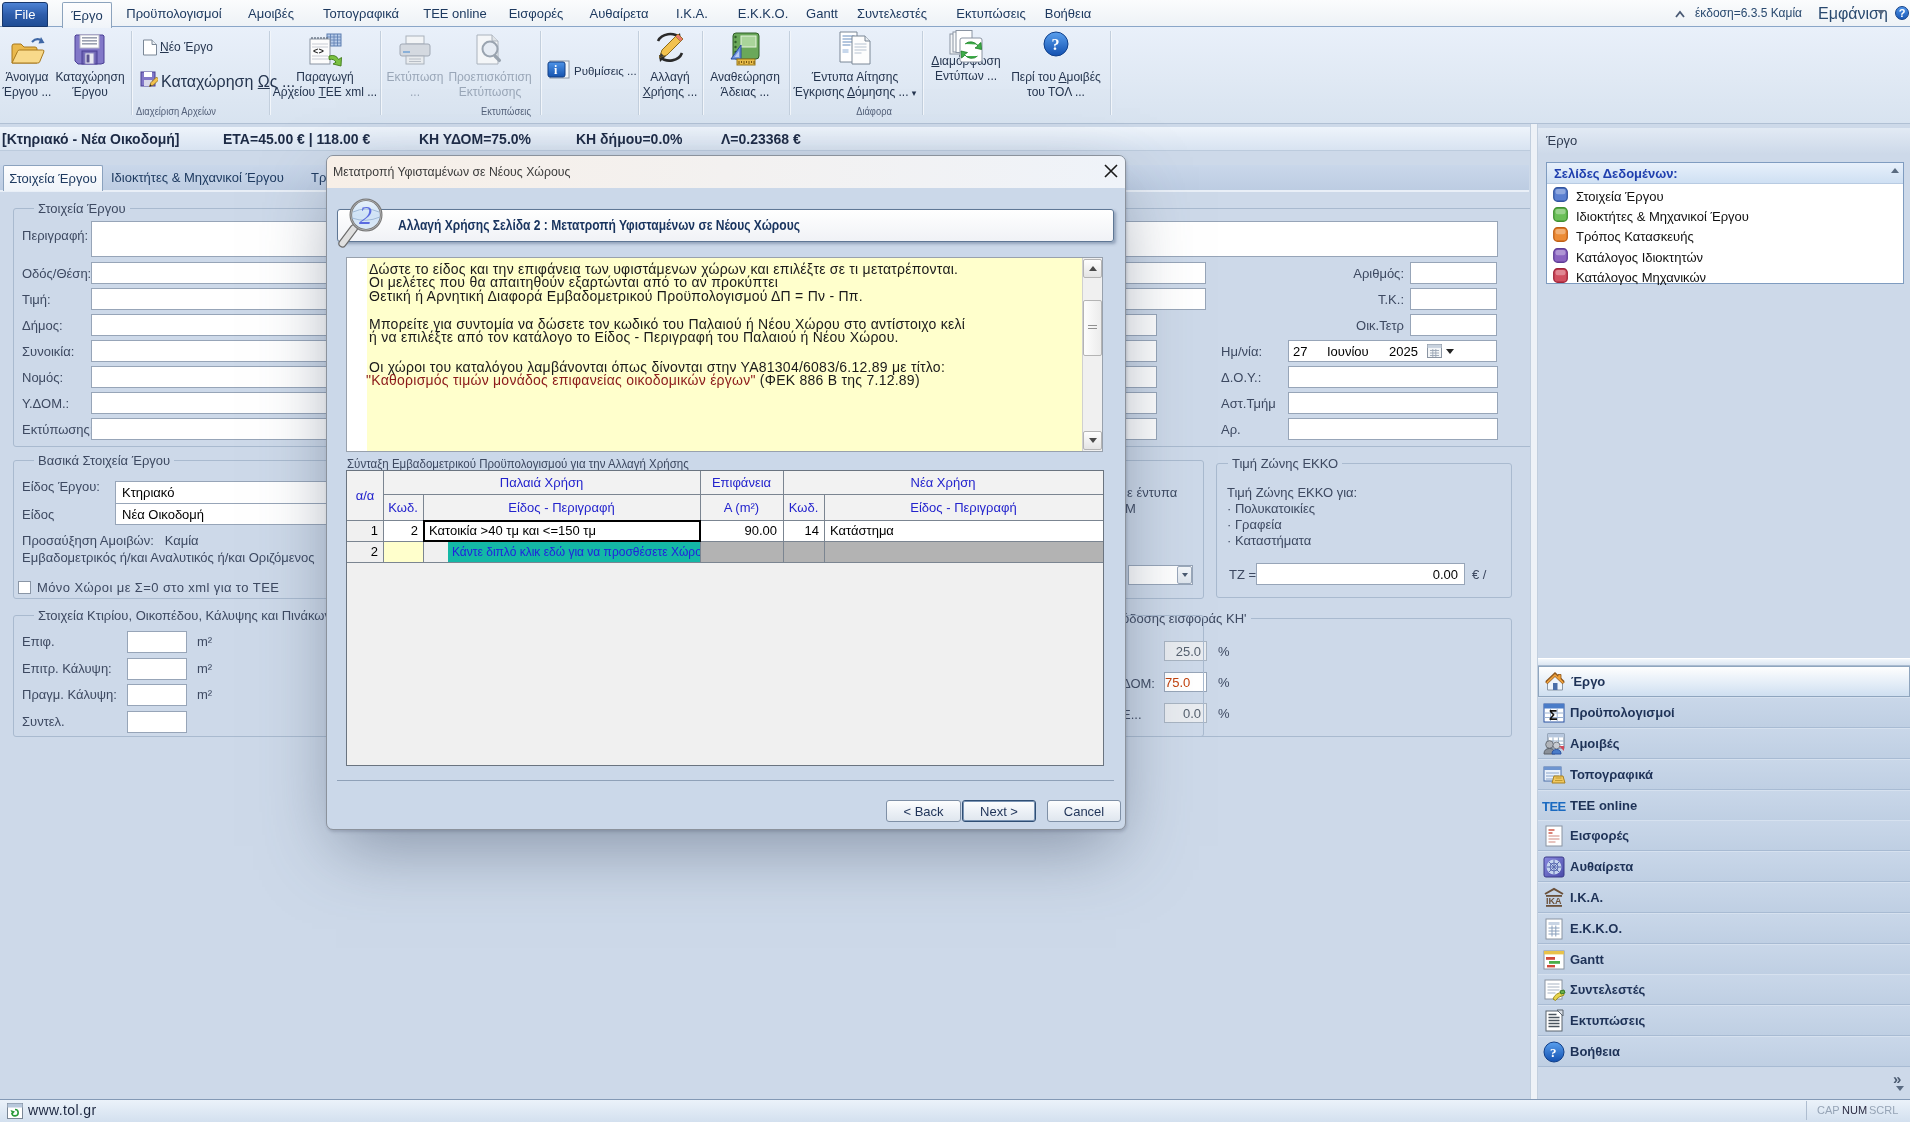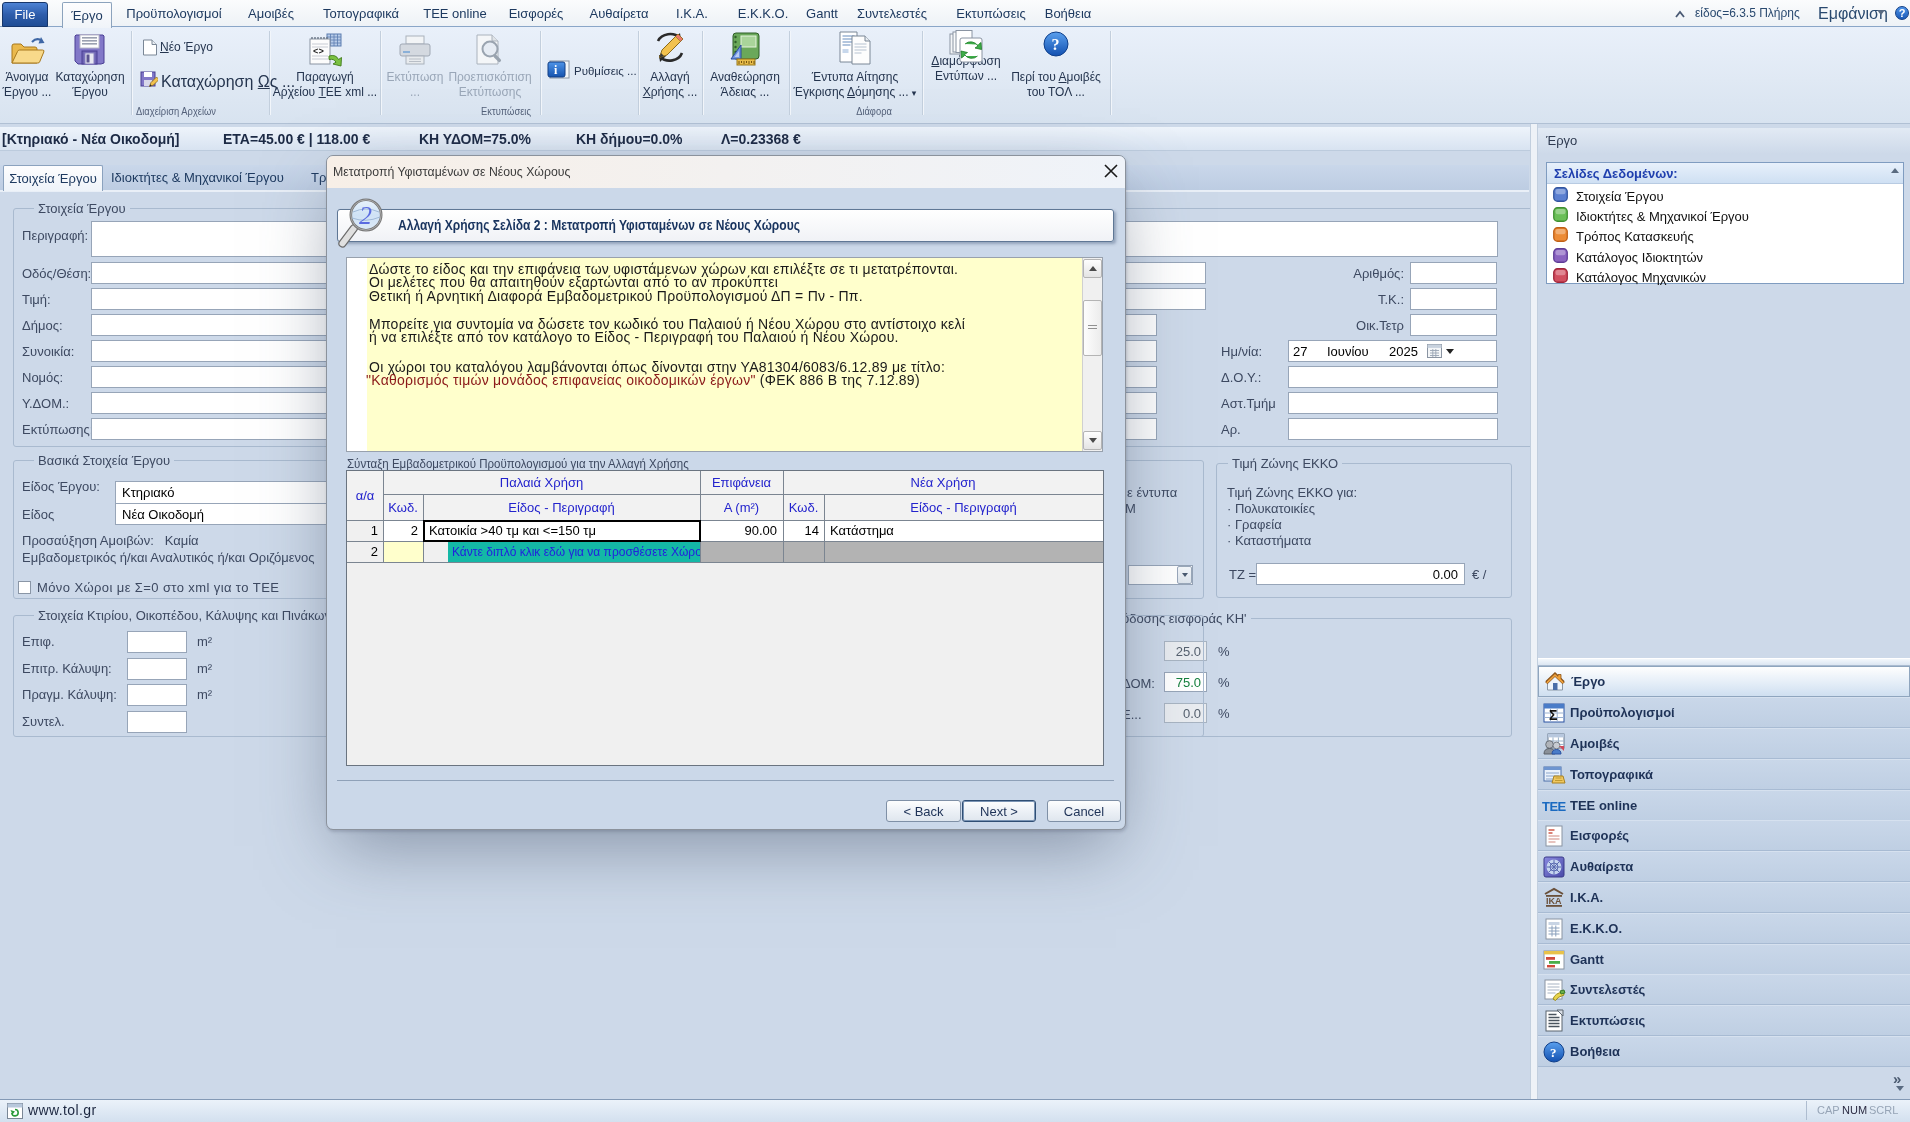--- a/index.html
+++ b/index.html
@@ -40,21 +40,21 @@
 <div class="menu" style="left:619px">Αυθαίρετα</div>
 <div class="menu" style="left:692px">Ι.Κ.Α.</div>
 <div class="menu" style="left:763px">Ε.Κ.Κ.Ο.</div>
 <div class="menu" style="left:822px">Gantt</div>
 <div class="menu" style="left:892px">Συντελεστές</div>
 <div class="menu" style="left:991px">Εκτυπώσεις</div>
 <div class="menu" style="left:1068px">Βοήθεια</div>
 <svg class="a" style="left:1675px;top:10px" width="10" height="8" viewBox="0 0 10 8">
     <path d="M1 7 L5 2 L9 7" fill="none" stroke="#4a5a74" stroke-width="1.8"></path>
   </svg>
-<div class="a" style="left:1695px;top:0;line-height:27px;font-size:12px;color:#29496f">είδος=6.3.5 Πλήρης</div>
+<div class="a" style="left:1695px;top:0;line-height:27px;font-size:12px;color:#29496f">έκδοση=6.3.5 Καμία</div>
 <div class="a" style="left:1818px;top:0;line-height:27px;font-size:16px;color:#29496f">Εμφάνιση</div>
 <div class="a" style="left:1877px;top:10px;width:0;height:0;border-left:4px solid transparent;border-right:4px solid transparent;border-top:5px solid #5a6b82"></div>
 <div class="a ctr" style="left:1895px;top:6px;width:14px;height:14px;border-radius:50%;background:linear-gradient(180deg,#4f94e8,#1a5ab8);border:1px solid #123f85;color:#fff;font-size:11px;font-weight:bold">?</div>
 <div class="a" style="left:0;top:27px;width:1910px;height:97px;background:linear-gradient(180deg,#e9f0fa,#e0e9f4 55%,#d8e3f0);border-bottom:1px solid #b0c0d4"></div>
 <div class="gline" style="left:131px;top:31px;height:84px"></div>
 <div class="gline" style="left:269px;top:31px;height:84px"></div>
 <div class="gline" style="left:380px;top:31px;height:84px"></div>
 <div class="gline" style="left:540px;top:31px;height:84px"></div>
 <div class="gline" style="left:638px;top:31px;height:84px"></div>
 <div class="gline" style="left:702px;top:31px;height:84px"></div>
@@ -260,21 +260,21 @@
 <div class="lbl" style="left:1227px;top:517px">· Γραφεία</div>
 <div class="lbl" style="left:1227px;top:533px">· Καταστήματα</div>
 <div class="lbl" style="left:1229px;top:567px">ΤΖ =</div>
 <div class="fld" style="left:1256px;top:563px;width:209px;height:22px;text-align:right;padding:3px 6px 0 0;color:#000">0.00</div>
 <div class="lbl" style="left:1472px;top:567px">€ /</div>
 <div class="fs" style="left:1120px;top:618px;width:392px;height:119px"></div>
 <div class="leg" style="left:1118px;top:611px;background:#cdd9e9">όδοσης εισφοράς ΚΗ'</div>
 <div class="fldg" style="left:1164px;top:641px;width:43px;height:20px;text-align:right;padding:2px 5px 0 0;color:#55606e">25.0</div>
 <div class="lbl" style="left:1218px;top:644px">%</div>
 <div class="lbl" style="left:1122px;top:676px">ΔΟΜ:</div>
-<div class="fld" style="left:1164px;top:672px;width:43px;height:20px;text-align:right;padding:2px 5px 0 0;color:#15803d">75.0</div>
+<div class="fld" style="left:1164px;top:672px;width:43px;height:20px;text-align:left;padding:2px 5px 0 0;color:#c2410c">75.0</div>
 <div class="lbl" style="left:1218px;top:675px">%</div>
 <div class="lbl" style="left:1122px;top:707px">Ε...</div>
 <div class="fldg" style="left:1164px;top:703px;width:43px;height:20px;text-align:right;padding:2px 5px 0 0;color:#55606e">0.0</div>
 <div class="lbl" style="left:1218px;top:706px">%</div>
 <div class="fs" style="left:13px;top:615px;width:1191px;height:122px"></div>
 <div class="leg" style="left:34px;top:608px">Στοιχεία Κτιρίου, Οικοπέδου, Κάλυψης και Πινάκων</div>
 <div class="lbl" style="left:22px;top:634px">Επιφ.</div>
 <div class="fld" style="left:127px;top:631px;width:60px;height:22px"></div>
 <div class="lbl" style="left:197px;top:634px">m²</div>
 <div class="lbl" style="left:22px;top:661px">Επιτρ. Κάλυψη:</div>

